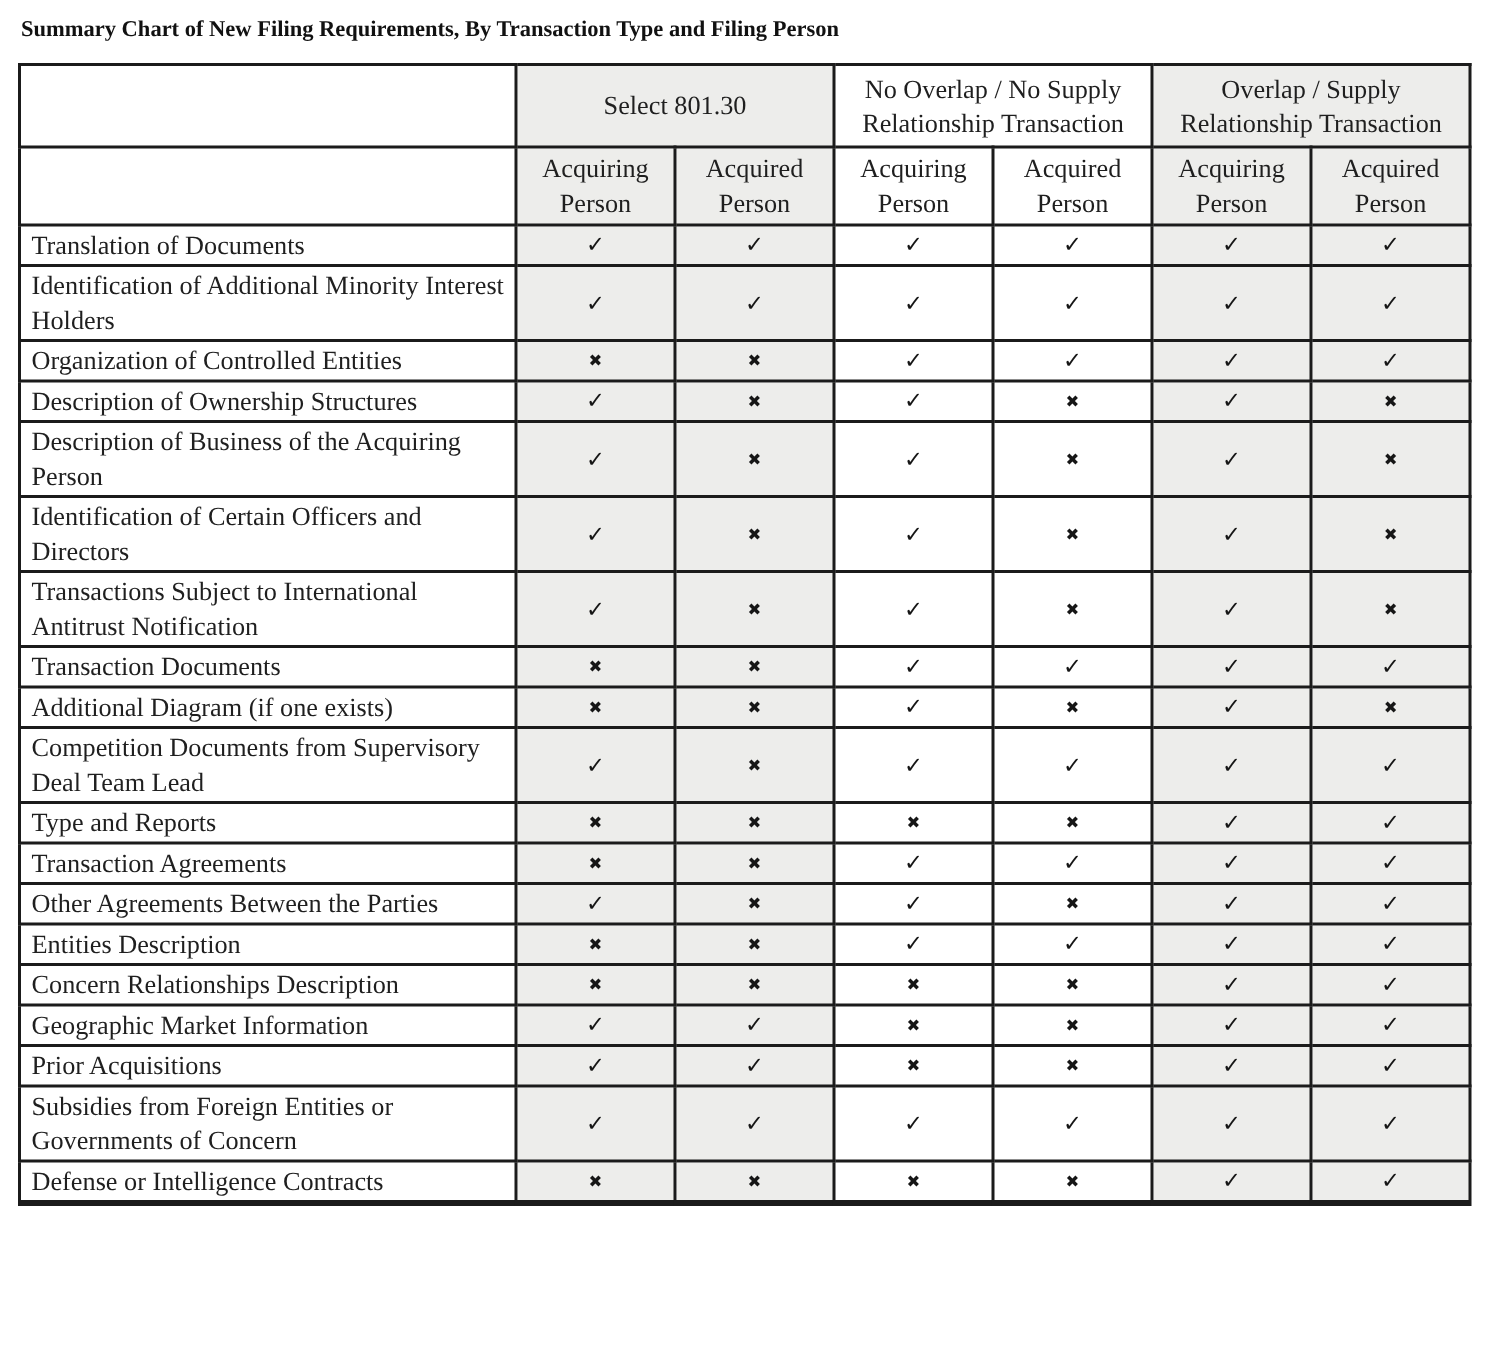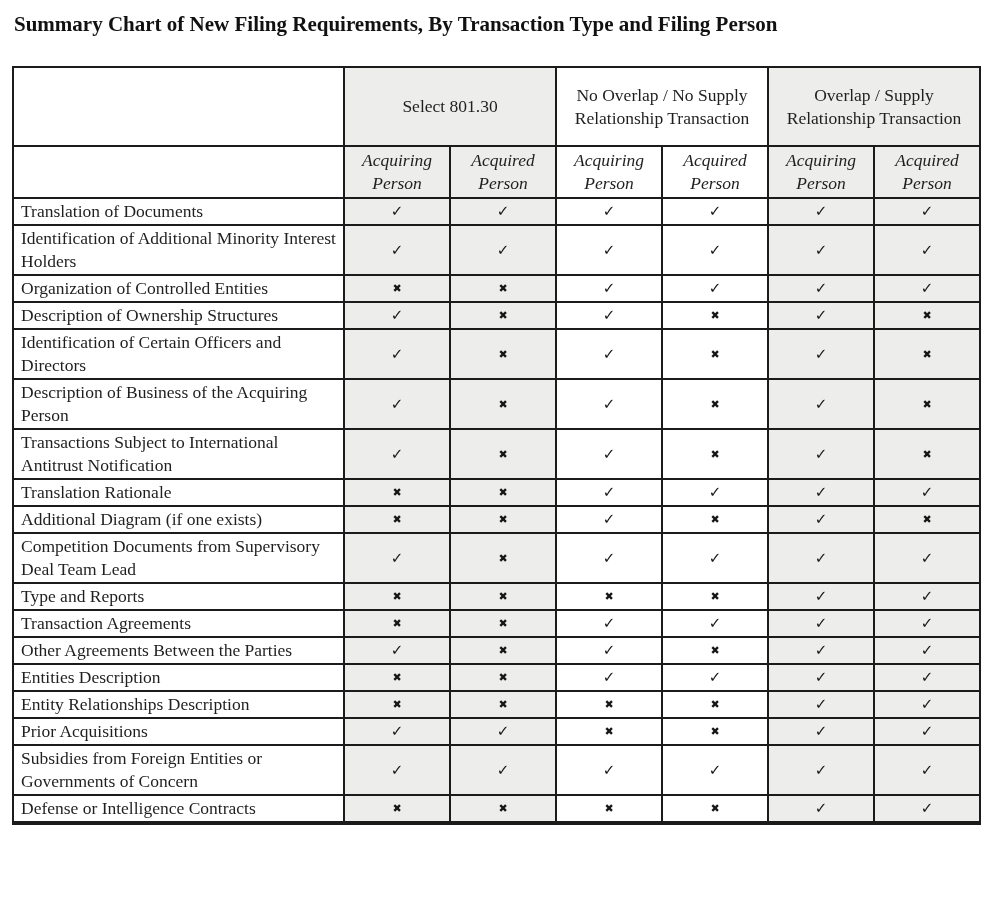--- a/index.html
+++ b/index.html
@@ -12,22 +12,22 @@
   body{
     width:1000px;height:898px;
     background:var(--page-bg);
     font-family:"Liberation Serif", serif;
     color:var(--text);
   }
   .page{padding:10px 12px 0 12px;}
   .doc-title{
     font-family:"Liberation Serif", serif;
     font-weight:bold;
-    font-size:21px;
-    margin:2px 0 29px 2px;
+    font-size:15px;
+    margin:2px 0 13px 2px;
     color:#111;
     white-space:nowrap;
   }
   table.req-table{
     border-collapse:collapse;
     table-layout:fixed;
     width:968px;
     border:2px solid var(--border);
     border-bottom:4px solid var(--border);
     background:#fff;
@@ -37,22 +37,22 @@
     font-weight:normal;
     font-size:17.5px;
     line-height:23px;
     vertical-align:middle;
     overflow:hidden;
   }
   .req-table thead th{
     text-align:center;
     padding:2px 6px;
   }
-  tr.group-row{height:79px;margin-top:12px;}
-  tr.sub-row{height:44px;font-style:italic;}
+  tr.group-row{height:55px;margin-top:12px;}
+  tr.sub-row{height:44px;}
   td.row-label{
     text-align:left;
     padding:1px 4px 1px 7px;
   }
   td.mark{
     text-align:center;
     font-family:"DejaVu Sans", sans-serif;
     color:#161616;
     padding:0;
     height:21px;
@@ -125,48 +125,48 @@
         <tr>
           <td class="row-label">Description of Ownership Structures</td>
           <td class="mark check shaded">✓</td>
           <td class="mark xmark shaded">✖</td>
           <td class="mark check">✓</td>
           <td class="mark xmark">✖</td>
           <td class="mark check shaded">✓</td>
           <td class="mark xmark shaded">✖</td>
         </tr>
         <tr>
+          <td class="row-label">Description of Business of the Acquiring Person</td>
+          <td class="mark check shaded">✓</td>
+          <td class="mark xmark shaded">✖</td>
+          <td class="mark check">✓</td>
+          <td class="mark xmark">✖</td>
+          <td class="mark check shaded">✓</td>
+          <td class="mark xmark shaded">✖</td>
+        </tr>
+        <tr>
           <td class="row-label">Identification of Certain Officers and Directors</td>
           <td class="mark check shaded">✓</td>
           <td class="mark xmark shaded">✖</td>
           <td class="mark check">✓</td>
           <td class="mark xmark">✖</td>
           <td class="mark check shaded">✓</td>
           <td class="mark xmark shaded">✖</td>
         </tr>
         <tr>
-          <td class="row-label">Description of Business of the Acquiring Person</td>
-          <td class="mark check shaded">✓</td>
-          <td class="mark xmark shaded">✖</td>
-          <td class="mark check">✓</td>
-          <td class="mark xmark">✖</td>
-          <td class="mark check shaded">✓</td>
-          <td class="mark xmark shaded">✖</td>
-        </tr>
-        <tr>
           <td class="row-label">Transactions Subject to International Antitrust Notification</td>
           <td class="mark check shaded">✓</td>
           <td class="mark xmark shaded">✖</td>
           <td class="mark check">✓</td>
           <td class="mark xmark">✖</td>
           <td class="mark check shaded">✓</td>
           <td class="mark xmark shaded">✖</td>
         </tr>
         <tr>
-          <td class="row-label">Translation Rationale</td>
+          <td class="row-label">Transaction Documents</td>
           <td class="mark xmark shaded">✖</td>
           <td class="mark xmark shaded">✖</td>
           <td class="mark check">✓</td>
           <td class="mark check">✓</td>
           <td class="mark check shaded">✓</td>
           <td class="mark check shaded">✓</td>
         </tr>
         <tr>
           <td class="row-label">Additional Diagram (if one exists)</td>
           <td class="mark xmark shaded">✖</td>
@@ -215,23 +215,32 @@
         <tr>
           <td class="row-label">Entities Description</td>
           <td class="mark xmark shaded">✖</td>
           <td class="mark xmark shaded">✖</td>
           <td class="mark check">✓</td>
           <td class="mark check">✓</td>
           <td class="mark check shaded">✓</td>
           <td class="mark check shaded">✓</td>
         </tr>
         <tr>
-          <td class="row-label">Entity Relationships Description</td>
-          <td class="mark xmark shaded">✖</td>
-          <td class="mark xmark shaded">✖</td>
+          <td class="row-label">Concern Relationships Description</td>
+          <td class="mark xmark shaded">✖</td>
+          <td class="mark xmark shaded">✖</td>
+          <td class="mark xmark">✖</td>
+          <td class="mark xmark">✖</td>
+          <td class="mark check shaded">✓</td>
+          <td class="mark check shaded">✓</td>
+        </tr>
+        <tr>
+          <td class="row-label">Geographic Market Information</td>
+          <td class="mark check shaded">✓</td>
+          <td class="mark check shaded">✓</td>
           <td class="mark xmark">✖</td>
           <td class="mark xmark">✖</td>
           <td class="mark check shaded">✓</td>
           <td class="mark check shaded">✓</td>
         </tr>
         <tr>
           <td class="row-label">Prior Acquisitions</td>
           <td class="mark check shaded">✓</td>
           <td class="mark check shaded">✓</td>
           <td class="mark xmark">✖</td>

